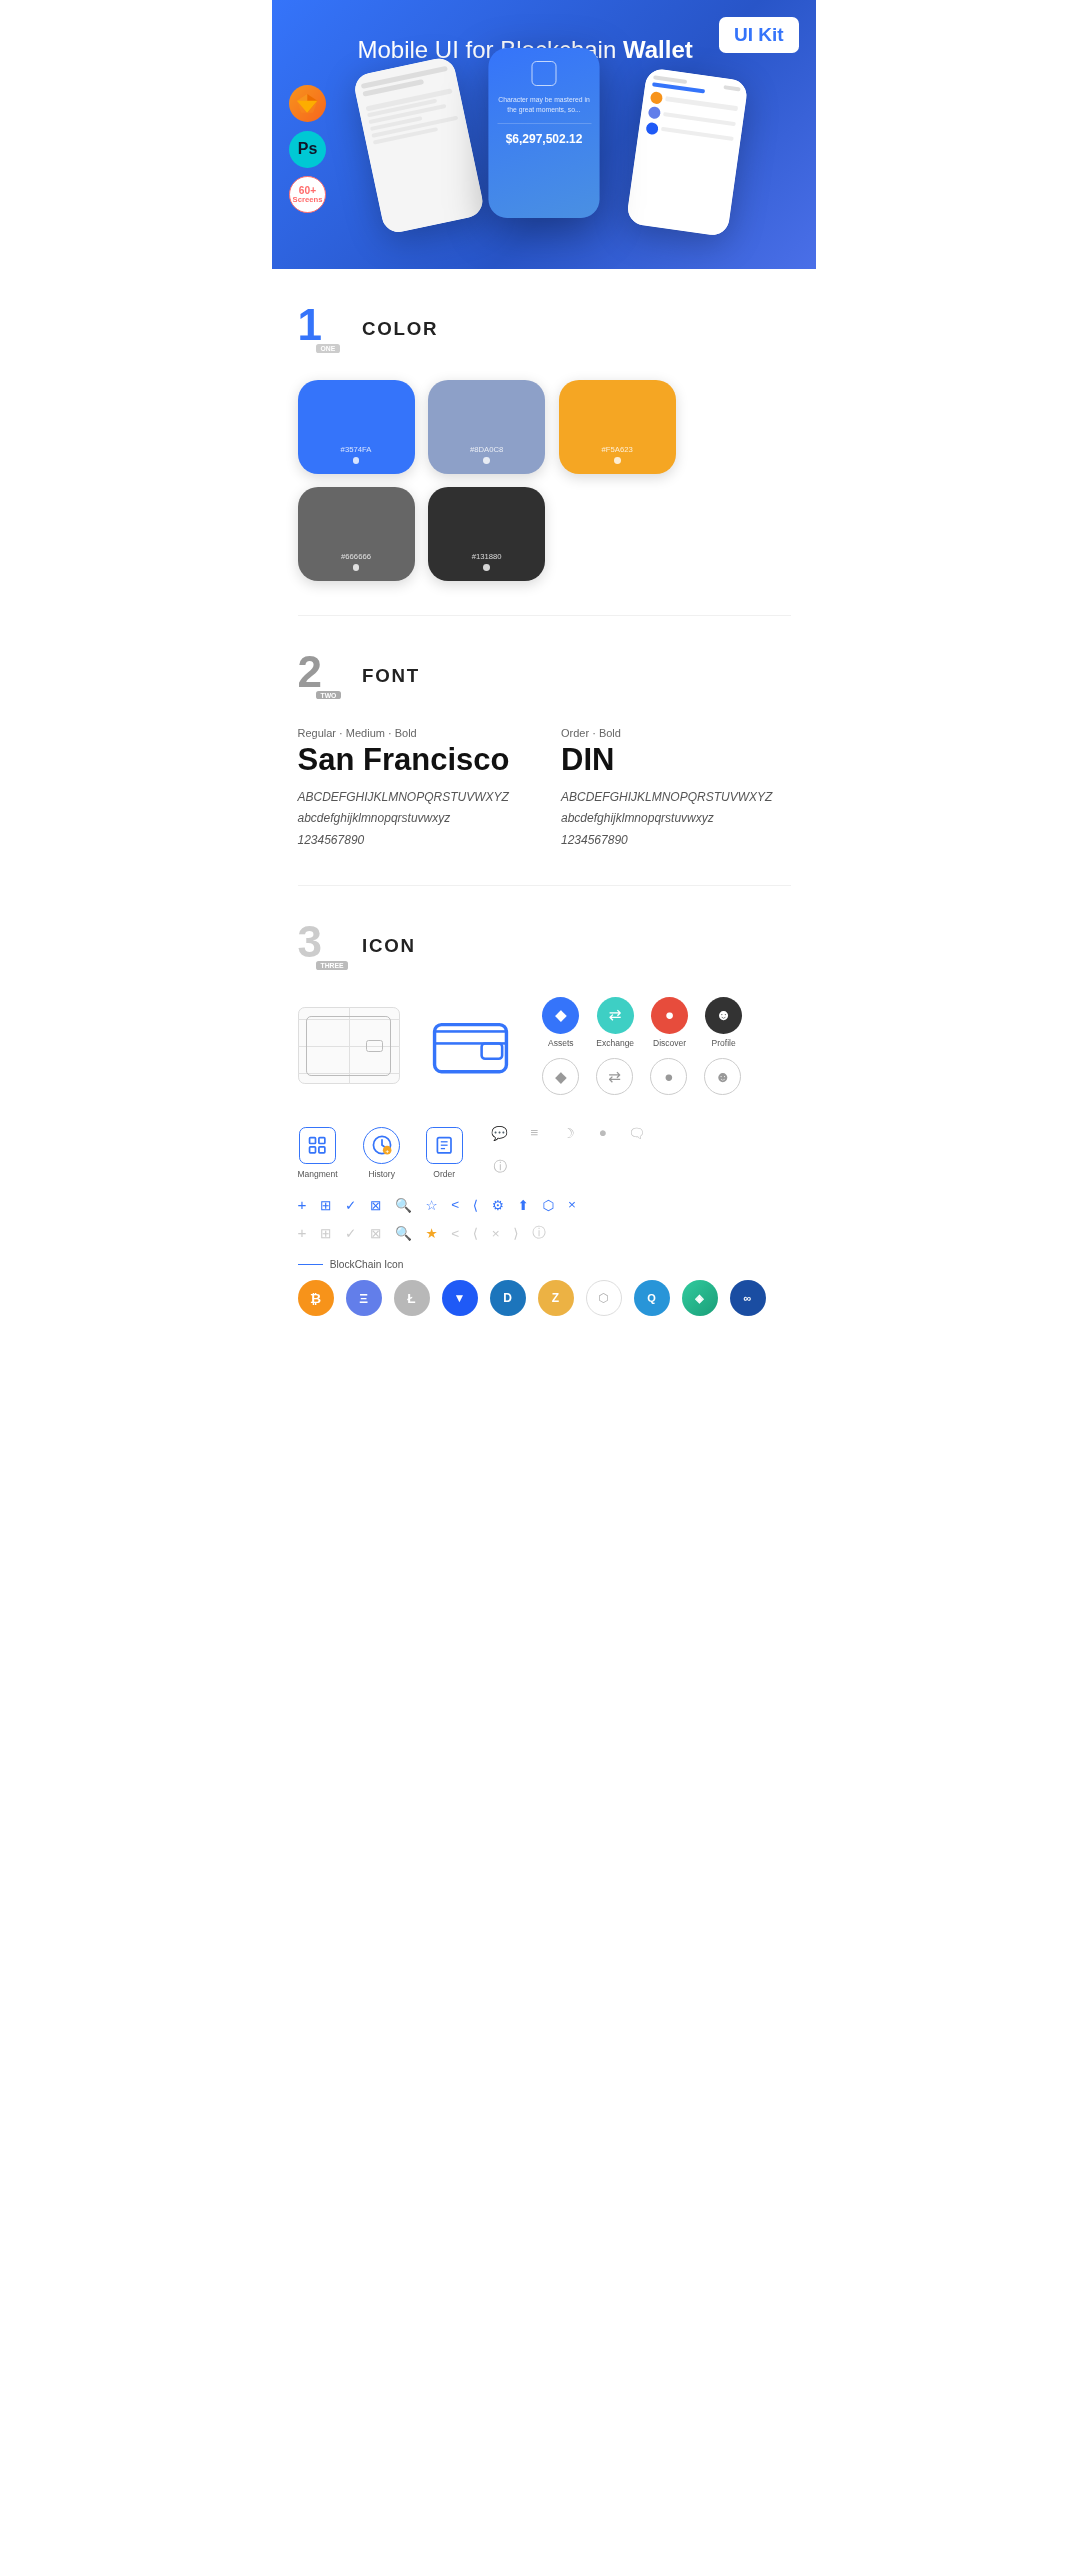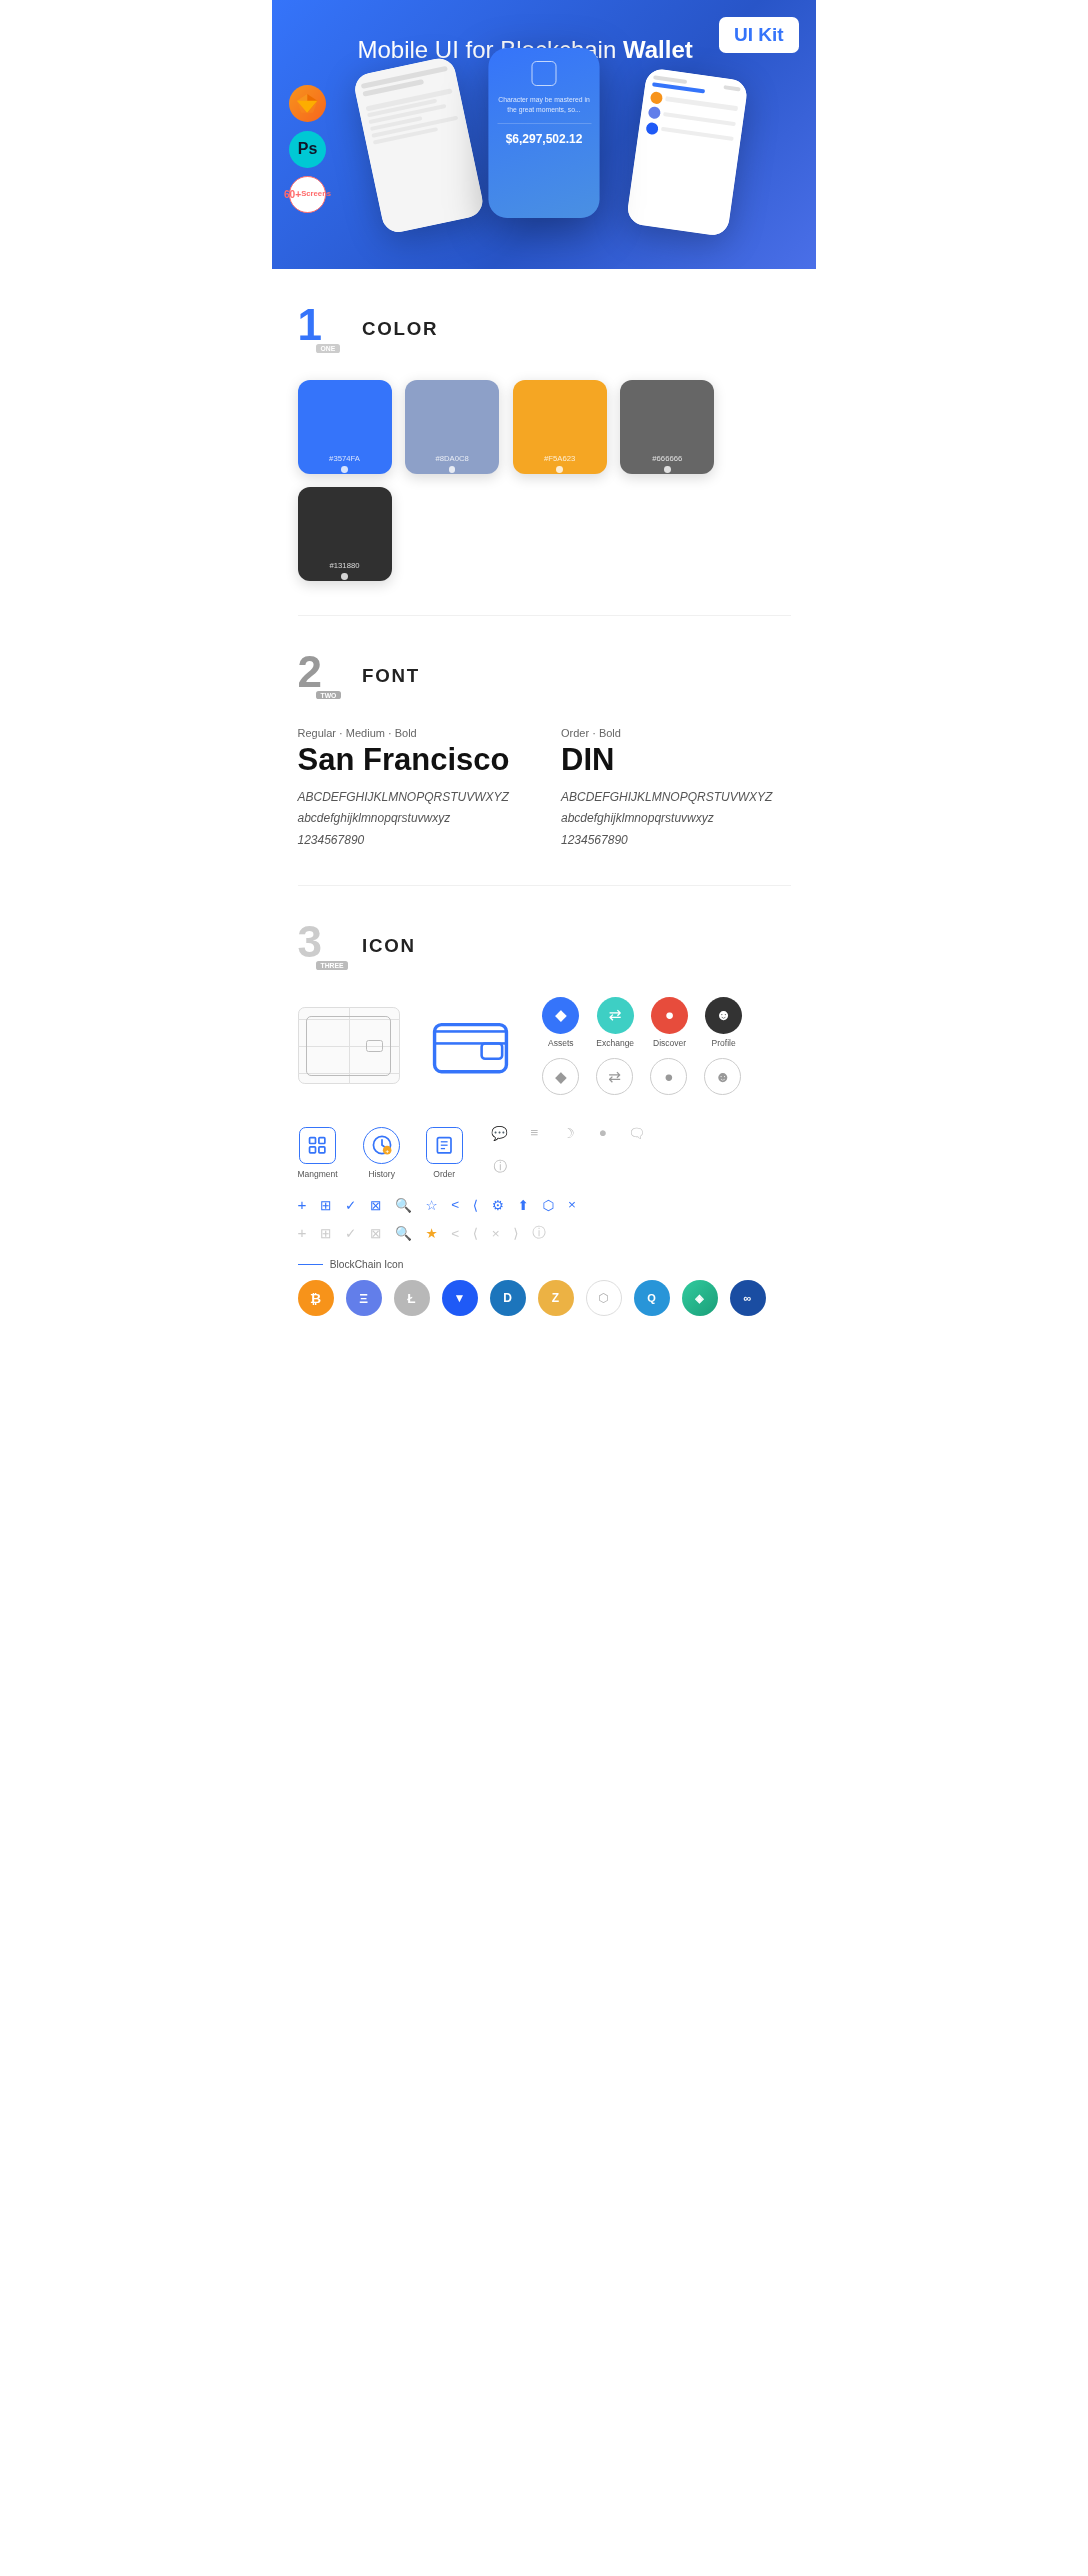--- a/index.html
+++ b/index.html
@@ -49,43 +49,43 @@
     .badge-ps {
       width: 37px; height: 37px; border-radius: 50%;
       background: #00c8d4;
       display: flex; align-items: center; justify-content: center;
       color: #0f172a; font-weight: 700; font-size: 16px;
     }
     .badge-screens {
       width: 37px; height: 37px; border-radius: 50%;
       background: #fff;
       display: flex; align-items: center; justify-content: center;
-      flex-direction: row;
+      flex-direction: column;
       border: 1.7px solid #ff6b6b;
       color: #ff6b6b; font-size: 8.5px; font-weight: 700; line-height: 1.1;
     }
 
     
     .section { padding: 34px 25.5px; }
     .section-header { display: flex; align-items: center; gap: 13.6px; margin-bottom: 25.5px; }
     .section-num-wrap { position: relative; display: inline-block; width: 51px; height: 51px; }
     .section-num-big { font-size: 44px; font-weight: 700; color: #3574FA; line-height: 1; }
     .section-num-label {
       position: absolute; bottom: 1.7px; left: 18.7px;
       background: #ccc; color: #fff; font-size: 6.8px; font-weight: 700;
       padding: 0.9px 4.3px; border-radius: 2.6px;
     }
     .section-title { font-size: 18.7px; font-weight: 700; color: #222; letter-spacing: 1.7px; }
 
     
     .color-swatches { display: flex; gap: 13.6px; flex-wrap: wrap; }
     .color-swatch {
-      width: 94px; height: 94px; border-radius: 12px;
+      width: 117px; height: 94px; border-radius: 20px;
       display: flex; flex-direction: column; align-items: center; justify-content: flex-end;
-      padding-bottom: 1px; box-shadow: 0 3.4px 12.8px rgba(0,0,0,0.15);
+      padding-bottom: 10px; box-shadow: 0 3.4px 12.8px rgba(0,0,0,0.15);
     }
     .swatch-code { font-size: 7.7px; color: rgba(255,255,255,0.8); margin-bottom: 3.4px; }
     .swatch-dot { width: 6.8px; height: 6.8px; border-radius: 50%; background: rgba(255,255,255,0.8); }
 
     
     .font-section { background: #fff; }
     .font-grid { display: grid; grid-template-columns: 1fr 1fr; gap: 34px; margin-top: 17px; }
     .font-style-label { font-size: 11px; color: #666; margin-bottom: 3.4px; }
     .font-name { font-size: 31px; font-weight: 700; color: #111; margin-bottom: 8.5px; }
     .font-name-din { font-family: 'DIN', 'Arial Narrow', Arial, sans-serif; }

